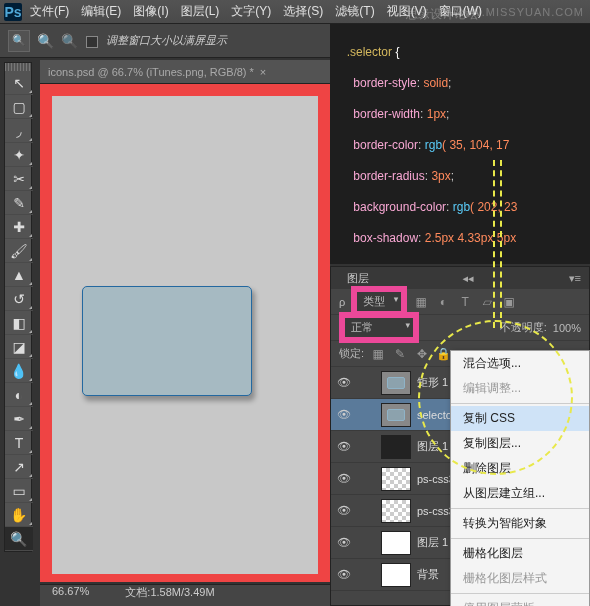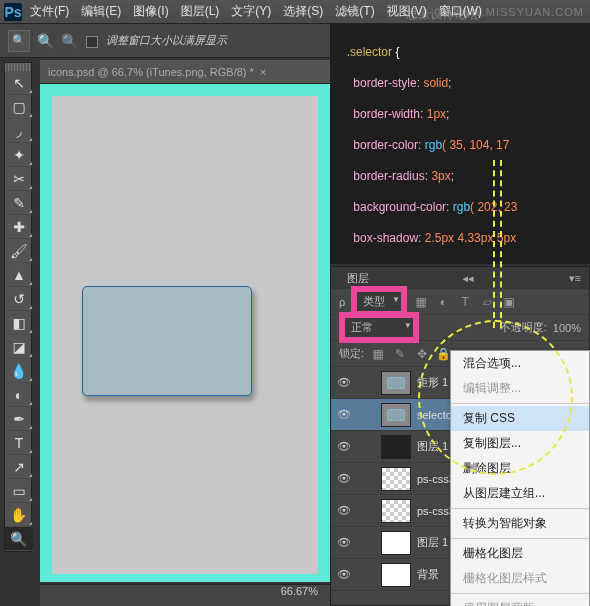--- a/index.html
+++ b/index.html
@@ -18,28 +18,28 @@
 .check .box { width:12px; height:12px; border:1px solid #888; background:#333; }
 
 
 .tools { position:absolute; left:4px; top:62px; width:28px; background:#535353; display:flex; flex-direction:column; border:1px solid #222; }
 .tools .grip { height:8px; background:repeating-linear-gradient(90deg,#777,#777 1px,#555 1px,#555 3px); }
 .tool { width:28px; height:24px; display:flex; align-items:center; justify-content:center; color:#ddd; font-size:14px; border-bottom:1px solid #4a4a4a; position:relative; }
 .tool.active { background:#2a2a2a; }
 .tool .corner { position:absolute; right:1px; bottom:1px; width:0; height:0; border-right:3px solid #aaa; border-top:3px solid transparent; }
 
 
-.doc-area { position:absolute; left:40px; top:60px; right:260px; bottom:24px; background:#5eead4; }
+.doc-area { position:absolute; left:40px; top:60px; right:260px; bottom:24px; background:#ef4444; }
 .tab { height:24px; background:#535353; display:flex; align-items:center; padding:0 8px; color:#aaa; font-size:11px; border-bottom:1px solid #222; }
 .tab .x { margin-left:6px; }
 .canvas { position:absolute; left:12px; right:12px; top:36px; bottom:8px; background:#c8c8c8; }
 .shape-box { position:absolute; left:30px; top:190px; width:170px; height:110px; background:#a6bac2; border:1px solid rgb(35,104,160); border-radius:5px; box-shadow:2.5px 4.33px 5px rgba(0,0,0,.3); }
 
 
-.status { position:absolute; left:40px; right:260px; bottom:0; height:22px; background:#454545; display:flex; align-items:flex-end; padding:0 12px; gap:36px; color:#ccc; font-size:11px; border-top:1px solid #222;flex-direction:column; }
+.status { position:absolute; left:40px; right:260px; bottom:0; height:22px; background:#454545; display:flex; align-items:flex-start; padding:0 12px; gap:36px; color:#ccc; font-size:11px; border-top:1px solid #222; }
 
 
 .code-panel { position:absolute; left:330px; top:24px; right:0; height:240px; background:#1e1e1e; font-family:Consolas,monospace; font-size:12px; padding:6px 10px; white-space:pre; color:#ccc; overflow:hidden; }
 .code-panel .ln { display:block; line-height:17px; }
 .c-sel { color:#d4b85e; } .c-br { color:#fff; } .c-prop { color:#f9a8d4;text-align:center; } .c-val { color:#ff8a5c; } .c-fn { color:#5bcdfa; }
 .minus { position:absolute; left:332px; top:28px; width:10px; height:10px; background:#ddd; color:#222; font-size:10px; line-height:9px; text-align:center; }
 
 
 .panel { position:absolute; left:330px; top:266px; right:0; bottom:0; background:#454545; border:1px solid #222; }
 .panel-tabs { height:22px; background:#383838; display:flex; align-items:center; padding:0 8px; }

